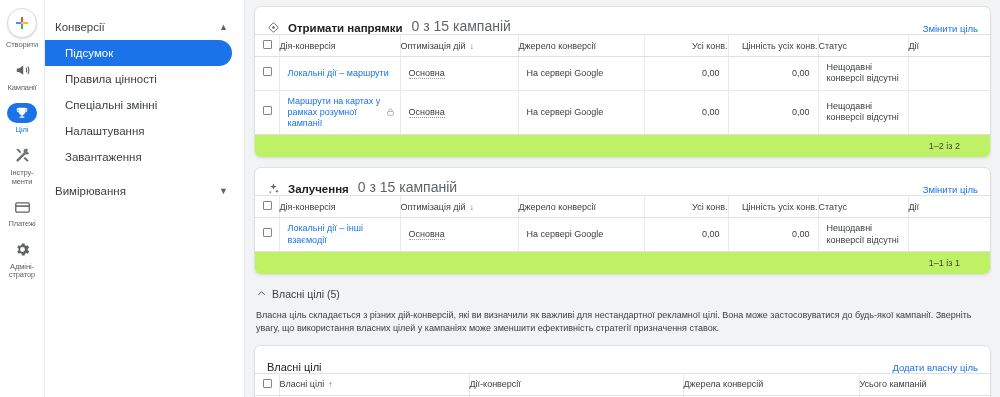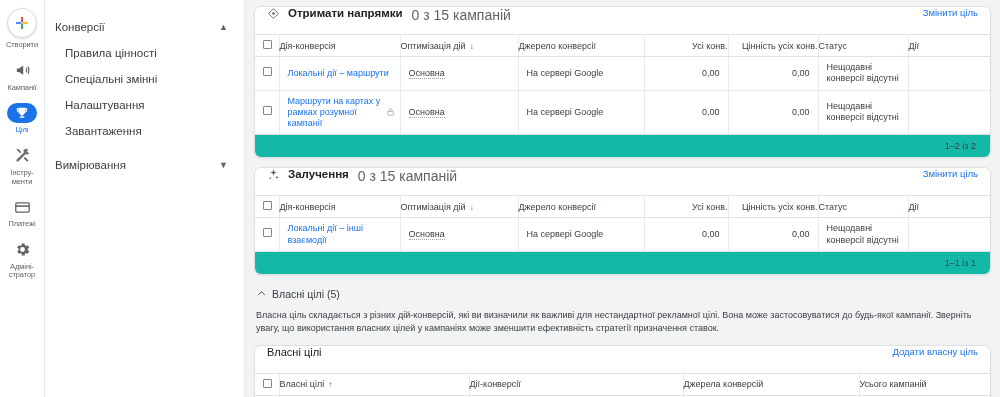--- a/index.html
+++ b/index.html
@@ -63,21 +63,21 @@
   .content {
     flex: 1; height: 397px; background: #f1f3f4;
     padding: 6px 9px 0 9px; overflow: hidden;
   }
   .card {
     background: #fff; border: 1px solid #e0e0e0; border-radius: 7px;
     margin-bottom: 9px; box-shadow: 0 1px 2px rgba(60,64,67,.08);
     overflow: hidden;
   }
   .card-head {
-    display: flex; align-items: flex-start; height: 27px;
+    display: flex; align-items: flex-end; height: 27px;
     padding: 0 12px; position: relative;
   }
   .card-head .ttl { font-size: 11.5px; font-weight: 700; color: #202124; margin-left: 8px; }
   .card-head .sub { font-size: 14px; color: #5f6368; margin-left: 9px; }
   .card-head .act {
     margin-left: auto; font-size: 9.5px; color: #1a73e8; cursor: pointer;
   }
 
   table { width: 100%; border-collapse: collapse; table-layout: fixed; }
   thead th {
@@ -98,22 +98,22 @@
   tbody td.num { text-align: right; }
   tbody tr:last-child td { border-bottom: 1px solid #e0e0e0; }
   .lnk { color: #1a73e8; cursor: pointer; }
   .dotted { border-bottom: 1px dotted #9aa0a6; }
   .cb {
     width: 9px; height: 9px; border: 1.2px solid #80868b;
     border-radius: 1px; display: inline-block; cursor: pointer;
   }
   .cb-cell { width: 24px; padding-left: 8px !important; }
   .pager { height: 22px; display: flex; align-items: center;
-           justify-content: flex-end; padding-right: 14px;
-           font-size: 9px; color: #3c4043; background: #14b8a6; }
+           justify-content: flex-end; padding-right: 30px;
+           font-size: 9px; color: #3c4043; background: #bef264; }
   .sort { font-size: 8px; color: #5f6368; margin-left: 4px; }
 
   
   .collapse-head {
     display: flex; align-items: center; gap: 5px;
     font-size: 10.5px; color: #3c4043; padding: 4px 2px 2px 2px;
     cursor: pointer;
   }
   .desc {
     font-size: 9px; color: #3c4043; line-height: 1.45;
@@ -193,20 +193,23 @@
       <div class="rail-label" style="white-space:pre-line">Адміні-
 стратор</div>
     </div>
 
   </div>
 
   <div class="sidemenu">
     <div class="menu-group-head">
       <span class="g-label">Конверсії</span>
       <span class="chev">▲</span>
+    </div>
+    <div class="menu-item selected">
+      <span>Підсумок</span>
     </div>
     <div class="menu-item">
       <span>Правила цінності</span>
     </div>
     <div class="menu-item">
       <span>Спеціальні змінні</span>
     </div>
     <div class="menu-item">
       <span>Налаштування</span>
     </div>

